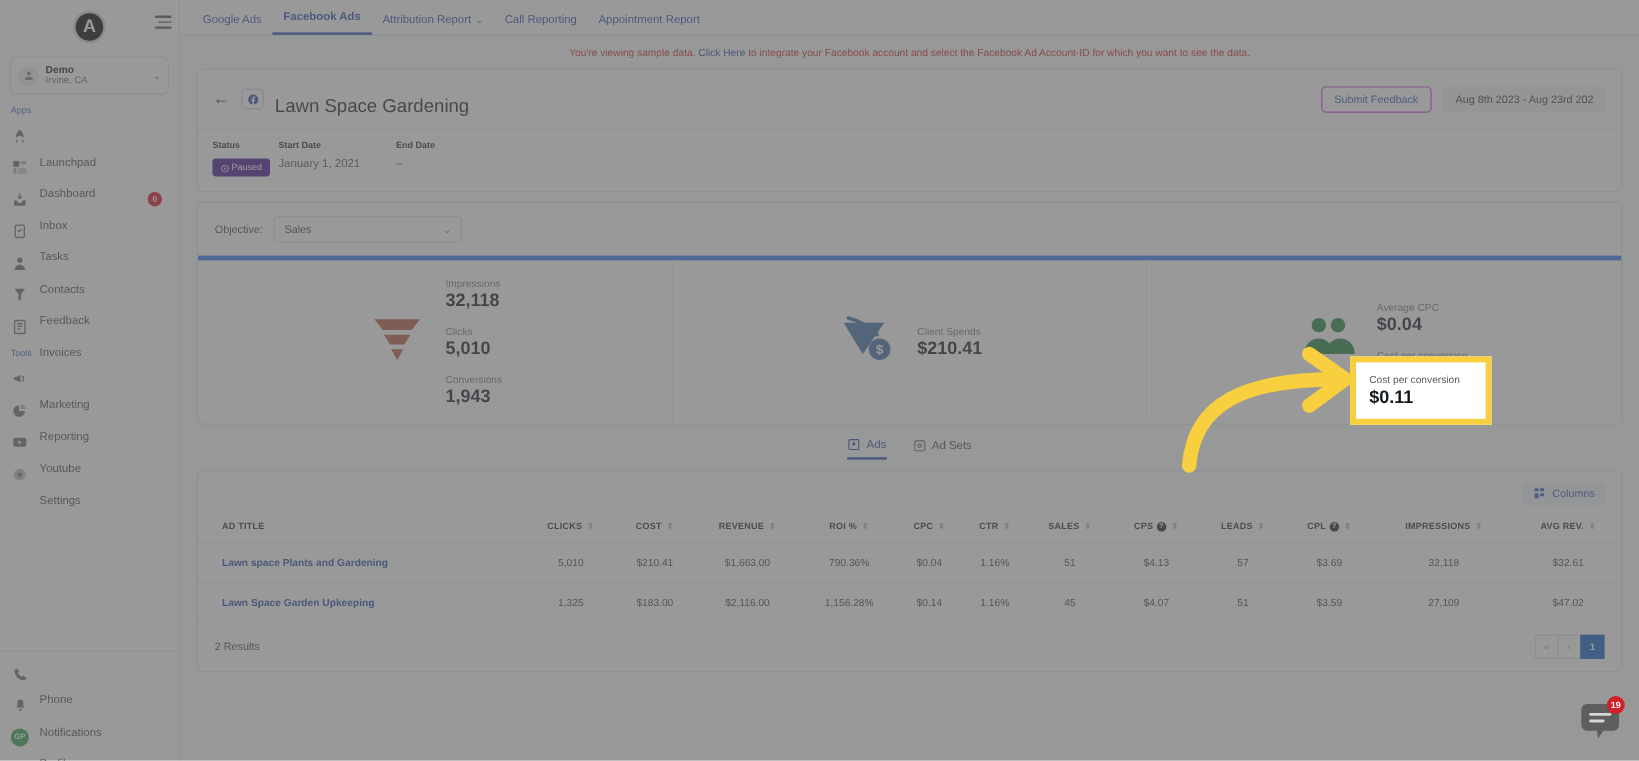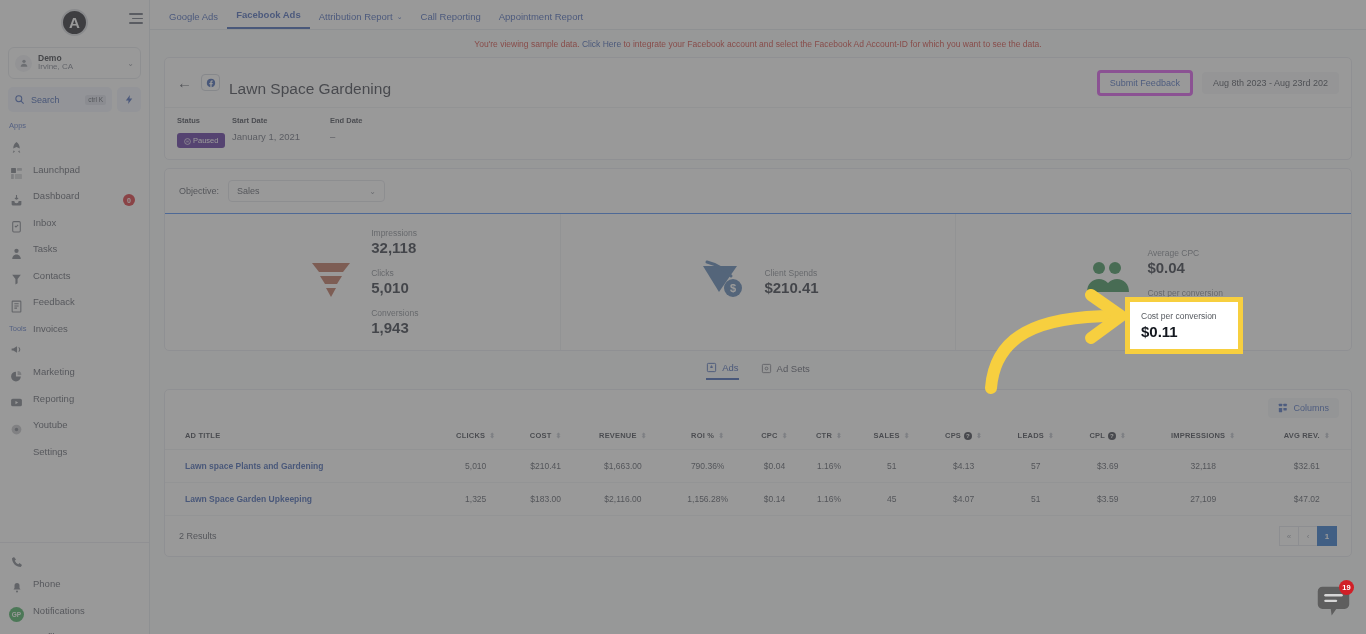--- a/index.html
+++ b/index.html
@@ -151,21 +151,21 @@
   }
   .back-arrow { font-size: 15px; color: #434753; cursor: pointer; line-height:1; }
   .fb-chip {
     width: 19px; height: 17px; border: 1px solid #ccd1da; border-radius: 4px;
     display: flex; align-items: center; justify-content: center;
     background: #fff;
   }
   .hdr-title { font-size: 15.5px; color: #2b2f3a; font-weight: normal; margin-top: 13px; }
   .hdr-right { margin-left: auto; display: flex; align-items: center; gap: 9px; }
   .btn-outline {
-    border: 3px solid #d946ef; color: #3b61bb; background: #fff;
+    border: 1px solid #d946ef; color: #3b61bb; background: #fff;
     font-size: 9px; border-radius: 4px; padding: 5px 10px; cursor: pointer;
   }
   .date-chip {
     background: #f3f4f7; border-radius: 4px; font-size: 9px;
     color: #3b3f4a; padding: 6px 11px; cursor: pointer;
     white-space: nowrap; overflow: hidden;
   }
   .hdr-meta { display: flex; padding: 8px 12px 10px 12px; gap: 0; }
   .meta-col { min-width: 0; }
   .meta-col:nth-child(1) { width: 55px; }
@@ -174,21 +174,21 @@
   .meta-val { font-size: 9.5px; color: #5c6170; }
   .pill-paused {
     display: inline-flex; align-items: flex-end; gap: 2px;
     background: #4c1d95; color: #fff; font-size: 7.5px;
     border-radius: 3px; padding: 3px 7px;
   }
 
   .stats-card { margin-bottom: 11px; }
   .objective-row {
     display: flex; align-items: center; gap: 9px;
-    padding: 11px 14px; border-bottom: 1px solid #3b82f6;
+    padding: 11px 14px; border-bottom: 4px solid #3b82f6;
   }
   .objective-lbl { font-size: 9px; color: #4b4f5b; }
   .select {
     width: 157px; height: 22px; border: 1px solid #dfe2e8; border-radius: 4px;
     background: #fff; display: flex; align-items: center; padding: 0 8px;
     font-size: 9px; color: #4b4f5b; cursor: pointer;
   }
   .select .chev { margin-left: auto; }
 
   .stats-grid { display: flex; align-items: stretch; height: 136px; }
@@ -297,35 +297,20 @@
             <path d="M4 21c0-4.4 3.6-7 8-7s8 2.6 8 7z"></path>
           </svg>
       </span>
       <span class="acct-txt">
         <div class="acct-name">Demo</div>
         <div class="acct-loc">Irvine, CA</div>
       </span>
       <span class="chev">⌄</span>
     </div>
 
-    <div class="search-row">
-      <div class="search-box">
-        <svg width="11" height="11" viewBox="0 0 24 24" fill="none" stroke="#3558b4" stroke-width="2.2">
-            <circle cx="10.5" cy="10.5" r="6.5"></circle>
-            <line x1="15.5" y1="15.5" x2="21" y2="21"></line>
-          </svg>
-        <span class="lbl">Search</span>
-        <span class="kbd">ctrl K</span>
-      </div>
-      <div class="bolt-box">
-        <svg width="11" height="11" viewBox="0 0 24 24" fill="#3558b4">
-            <path d="M13 2L4 14h6l-1 8 9-12h-6z"></path>
-          </svg>
-      </div>
-    </div>
 
     <div class="sb-section">Apps</div>
 
     <div class="sb-item">
       <span class="ico">
           <svg width="13" height="13" viewBox="0 0 24 24" fill="#70757f">
             <path d="M12 2c4 3 6 7 6 12l-6-3-6 3c0-5 2-9 6-12z"></path>
             <path d="M7 17l-2 5 4-2zM17 17l2 5-4-2z"></path>
           </svg>
         </span>

